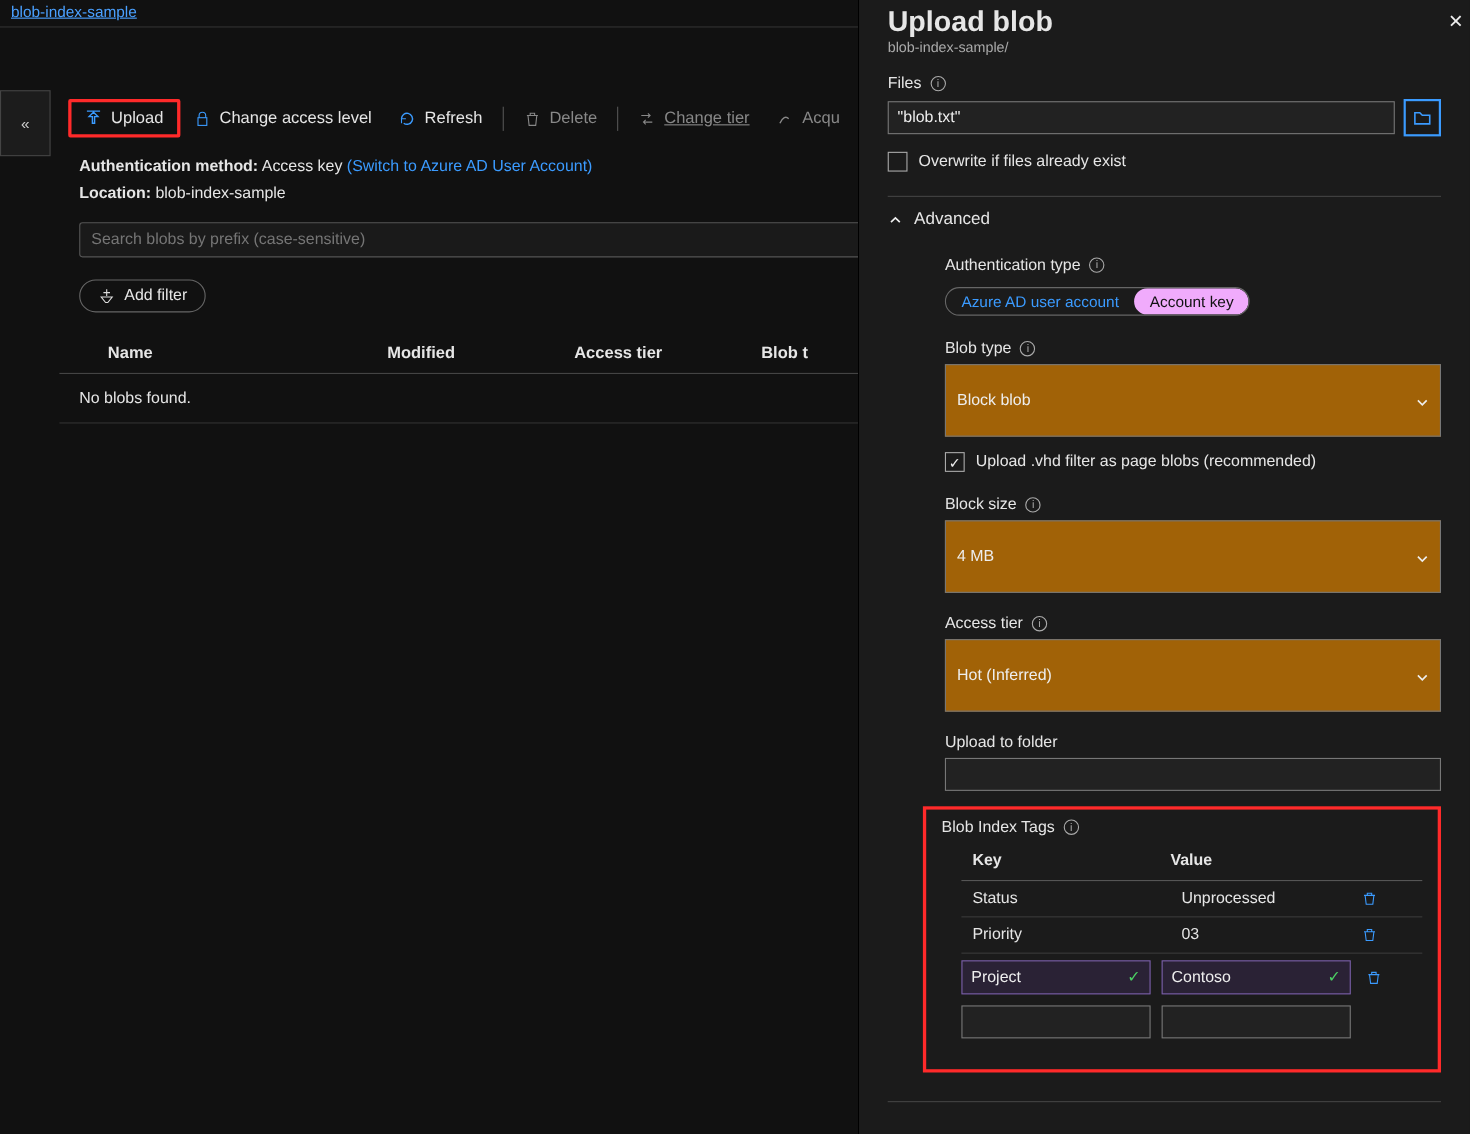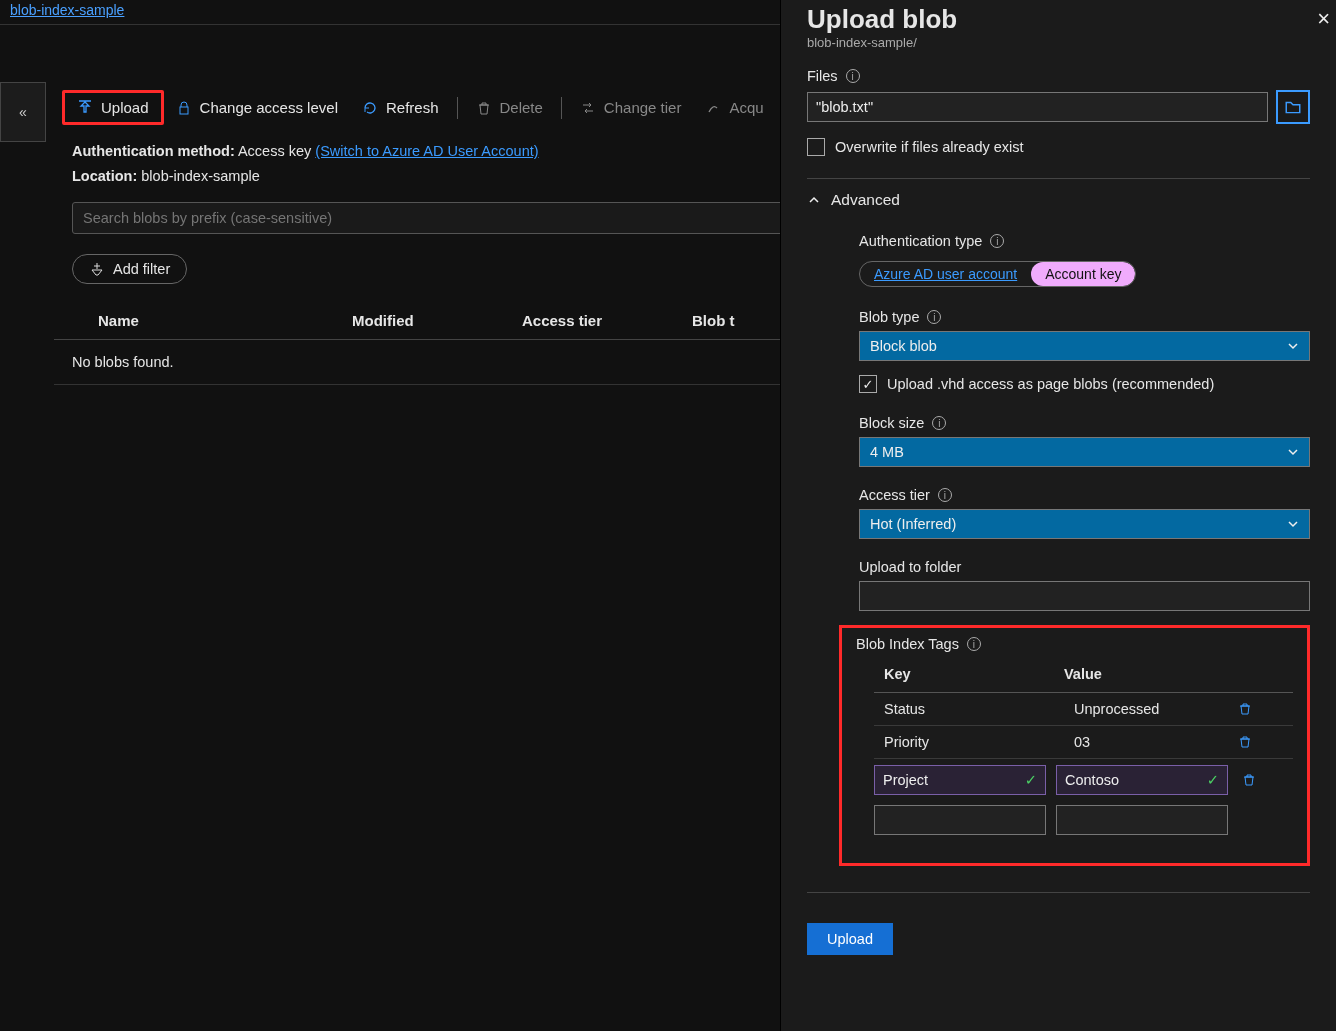--- a/index.html
+++ b/index.html
@@ -15,21 +15,21 @@
   
   .main { position: absolute; left: 54px; top: 80px; right: 0; }
   .toolbar { display: flex; align-items: center; gap: 0; padding: 10px 8px; font-size: 15px; color: #e6e6e6; }
   .toolbar-item { display: inline-flex; align-items: center; gap: 8px; padding: 6px 12px; cursor: pointer; }
   .toolbar-sep { width: 1px; height: 22px; background: #555; margin: 0 6px; }
   .highlight-red { border: 3px solid #ff2a2a; border-radius: 2px; }
   .icon { display: inline-block; width: 16px; height: 16px; }
 
   .meta { padding: 4px 18px 10px 18px; font-size: 14.5px; line-height: 1.7; }
   .meta b { font-weight: 600; }
-  .link { color: #3b9bff; cursor: pointer; text-decoration: underline; }
+  .link { color: #3b9bff; cursor: pointer; }
 
   .search-box { margin: 4px 18px 14px 18px; }
   .search-box input { width: 100%; background: #1a1a1a; border: 1px solid #555; border-radius: 3px; padding: 7px 10px; color: #ccc; font-size: 14.5px; }
 
   .add-filter { margin: 6px 0 18px 18px; display: inline-flex; align-items: center; gap: 8px; border: 1px solid #666; border-radius: 18px; padding: 6px 16px; font-size: 14.5px; cursor: pointer; }
 
   .table-head { display: flex; padding: 10px 18px; border-bottom: 1px solid #444; font-weight: 600; font-size: 15px; }
   .col-name { width: 280px; padding-left: 26px; }
   .col-mod { width: 170px; }
   .col-tier { width: 170px; }
@@ -54,21 +54,21 @@
 
   .expander { display: flex; align-items: center; gap: 10px; font-size: 15.5px; cursor: pointer; }
 
   .advanced { padding-left: 52px; }
 
   .pill-group { display: inline-flex; border: 1px solid #666; border-radius: 20px; overflow: hidden; margin-top: 6px; }
   .pill { padding: 4px 14px; font-size: 14px; cursor: pointer; }
   .pill.link { color: #3b9bff; }
   .pill.active { background: #f0abfc; color: #111; border-radius: 20px; }
 
-  .select { width: 100%; background: #0369a1; border: 1px solid #777; padding: 6px 10px; color: #eee; font-size: 14.5px; display: flex; justify-content: space-between; align-items: center; cursor: pointer; }
+  .select { width: 100%; background: #a16207; border: 1px solid #777; padding: 24px 10px; color: #eee; font-size: 14.5px; display: flex; justify-content: space-between; align-items: flex-end; cursor: pointer; }
 
   .tags-section { border: 3px solid #ff2a2a; margin: 14px 0 0 -20px; padding: 6px 14px 24px 14px; }
   .tag-table { padding-left: 18px; }
   .tag-head { display: flex; font-weight: 600; padding: 8px 0 10px 10px; font-size: 14.5px; border-bottom: 1px solid #555; }
   .tk { width: 180px; }
   .tv { width: 160px; }
   .tag-row { display: flex; align-items: center; gap: 10px; padding: 8px 0 8px 0; border-bottom: 1px solid #3a3a3a; }
   .tag-row .cell { padding-left: 10px; font-size: 14.5px; }
   .trash { color: #3b9bff; cursor: pointer; font-size: 15px; padding: 0 4px; }
   .tag-input-row { display: flex; align-items: center; gap: 10px; padding: 6px 0 4px 0; }
@@ -123,21 +123,21 @@
     <span class="toolbar-sep"></span>
     <span class="toolbar-item" style="color:#888;">
       <span class="icon">
         <svg viewBox="0 0 16 16" width="16" height="16">
             <path d="M4 5 L12 5 L11 14 L5 14 Z M3 5 L13 5 M6 5 L6 3 L10 3 L10 5" stroke="#888" fill="none"></path>
           </svg>
       </span>
       <span>Delete</span>
     </span>
     <span class="toolbar-sep"></span>
-    <span class="toolbar-item" style="color:#888;">
+    <span class="toolbar-item" style="color:#888;text-decoration:underline;">
       <span class="icon">
         <svg viewBox="0 0 16 16" width="16" height="16">
             <path d="M3 5 L11 5 M9 3 L11 5 L9 7 M13 11 L5 11 M7 9 L5 11 L7 13" stroke="#888" fill="none"></path>
           </svg>
       </span>
       <span>Change tier</span>
     </span>
     <span class="toolbar-item" style="color:#888;align-items:flex-end;">
       <span class="icon">
         <svg viewBox="0 0 16 16" width="16" height="16">
@@ -235,21 +235,21 @@
     <div class="select">
       <span>Block blob</span>
       <span>
           <svg viewBox="0 0 12 12" width="12" height="12">
             <path d="M2 4 L6 8 L10 4" stroke="#eee" fill="none" stroke-width="1.5"></path>
           </svg>
         </span>
     </div>
     <div class="checkbox-row">
       <span class="chk checked"></span>
-      <span>Upload .vhd access as page blobs (recommended)</span>
+      <span>Upload .vhd filter as page blobs (recommended)</span>
     </div>
 
     <div class="label" style="margin-top:22px;text-align:center;">
       <span>Block size</span>
       <span class="info-ic">i</span>
     </div>
     <div class="select">
       <span>4 MB</span>
       <span>
           <svg viewBox="0 0 12 12" width="12" height="12">

